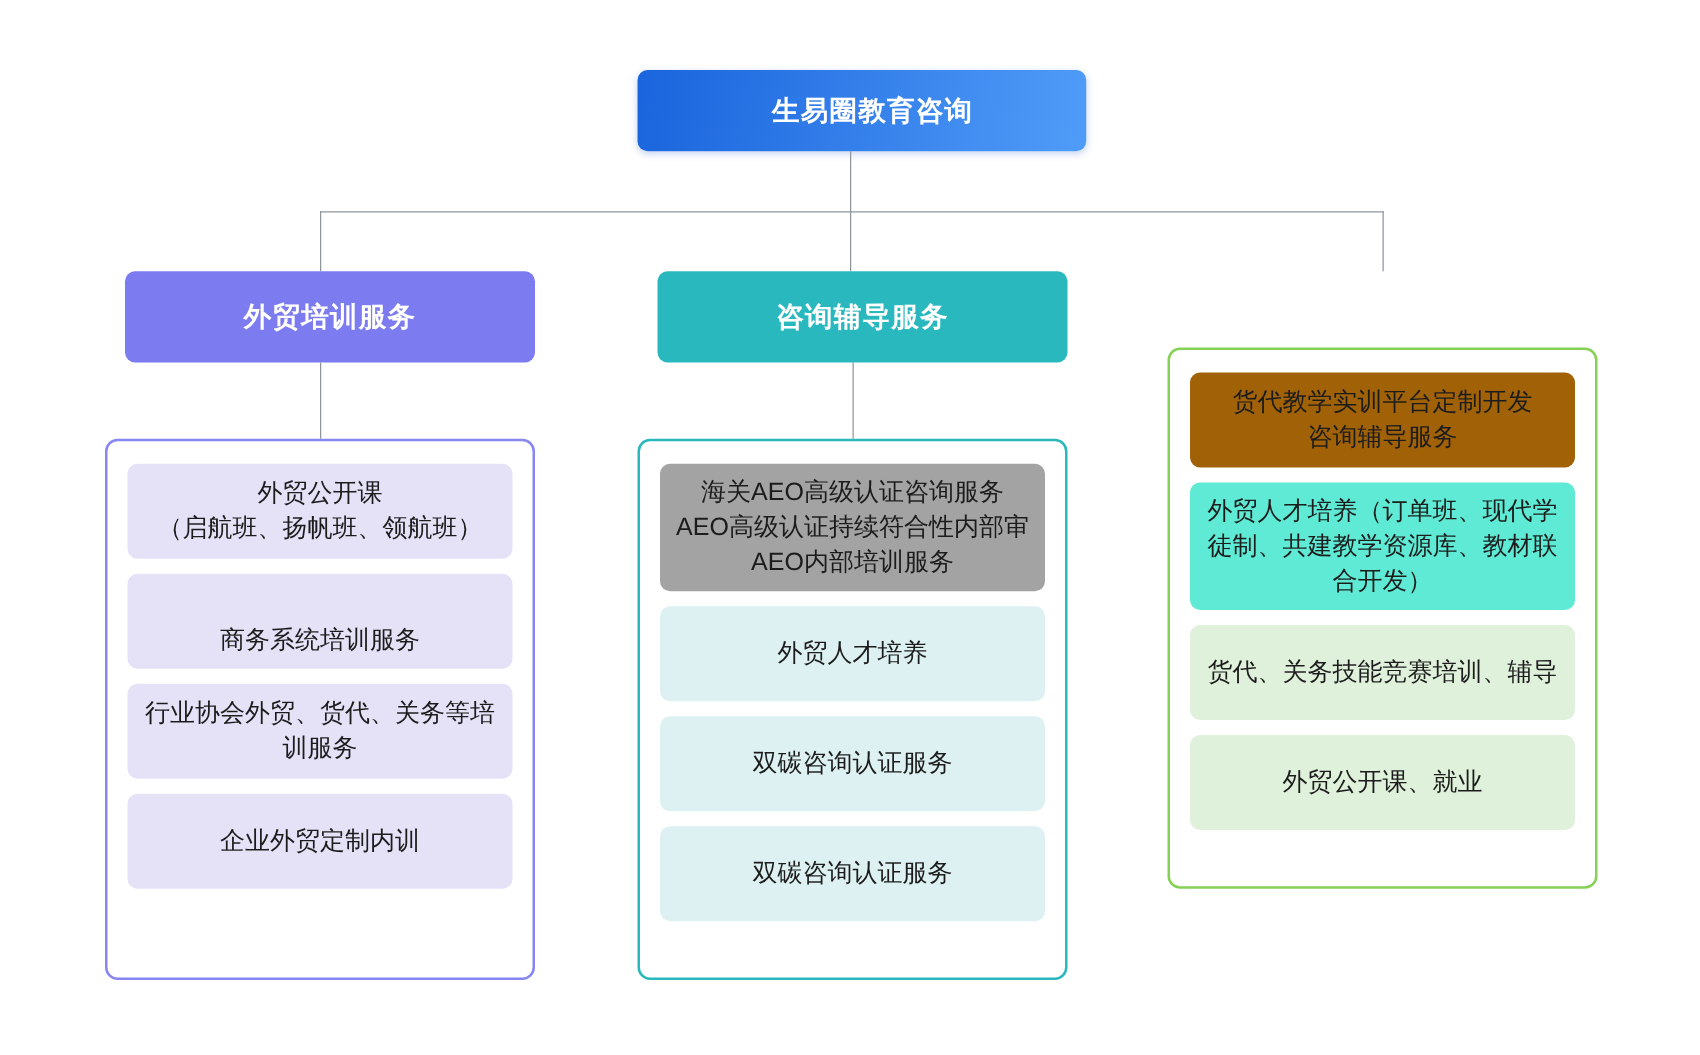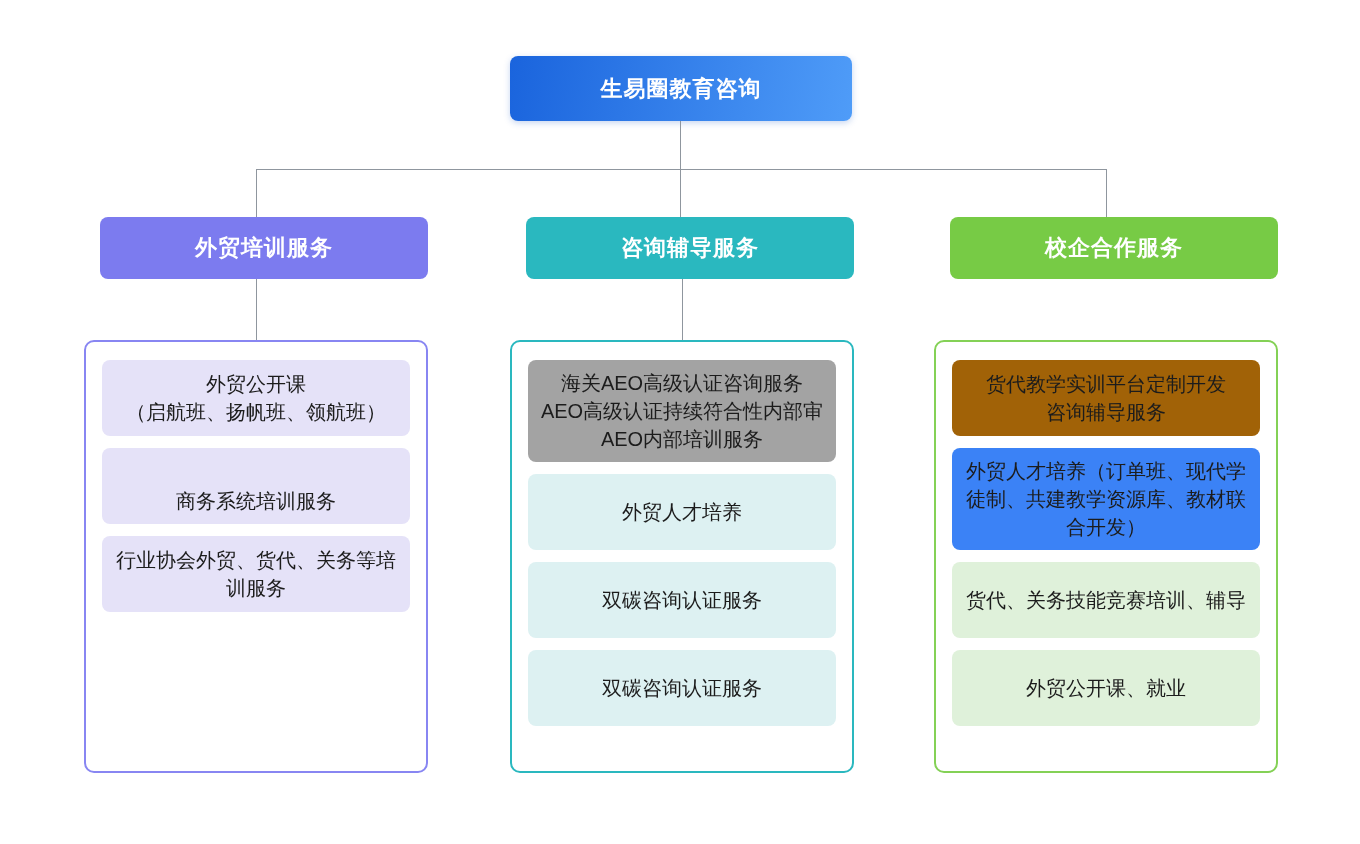--- a/index.html
+++ b/index.html
@@ -8,27 +8,28 @@
     background:#ffffff;
     font-family:"Liberation Sans","DejaVu Sans",sans-serif;
     -webkit-font-smoothing:antialiased;
   }
   .connector{position:absolute;background:var(--line,#8f969e);}
   .root-node{
     position:absolute;left:510px;top:56px;width:342px;height:65px;
     border-radius:8px;display:flex;align-items:center;justify-content:center;
     color:#ffffff;font-size:22px;font-weight:bold;letter-spacing:1px;
     box-shadow:0 2px 6px rgba(30,90,200,.25);
+    padding-left:17px;
   }
   .branch-col{position:absolute;top:217px;width:344px;}
   .branch-0{left:84px}
   .branch-1{left:510px}
   .branch-2{left:934px}
   .branch-header{
-    height:62px;border-radius:8px;
+    height:73px;border-radius:8px;
     display:flex;align-items:center;justify-content:center;
     color:#ffffff;font-size:22px;font-weight:bold;letter-spacing:1px;margin-left:16px;
   }
   .header-panel-connector{
     height:61px;width:1px;margin:0 auto;background:var(--line,#8f969e);
   }
   .branch-panel{
     box-sizing:border-box;height:433px;background:#ffffff;
     border:2px solid #ccc;border-radius:10px;
     padding:18px 16px;display:flex;flex-direction:column;gap:12px;
@@ -63,20 +64,23 @@
           <div class="service-item" style="background: rgb(229, 226, 248);">
             <div>外贸公开课</div>
             <div>（启航班、扬帆班、领航班）</div>
           </div>
           <div class="service-item" style="background: rgb(229, 226, 248); justify-content: flex-end;">
             <div>商务系统培训服务</div>
           </div>
           <div class="service-item" style="background: rgb(229, 226, 248);">
             <div>行业协会外贸、货代、关务等培训服务</div>
           </div>
+          <div class="service-item" style="background: rgb(229, 226, 248);">
+            <div>企业外贸定制内训</div>
+          </div>
         </div>
   </div>
       <div class="branch-col branch-1">
     <div class="branch-header" style="background: rgb(42, 184, 191);">咨询辅导服务</div>
     <div class="header-panel-connector"></div>
     <div class="branch-panel" style="border-color: rgb(42, 184, 191);">
           <div class="service-item" style="background: #a3a3a3;">
             <div>海关AEO高级认证咨询服务</div>
             <div>AEO高级认证持续符合性内部审</div>
             <div>AEO内部培训服务</div>
@@ -86,28 +90,27 @@
           </div>
           <div class="service-item" style="background: rgb(221, 241, 242);">
             <div>双碳咨询认证服务</div>
           </div>
           <div class="service-item" style="background: rgb(221, 241, 242);">
             <div>双碳咨询认证服务</div>
           </div>
         </div>
   </div>
       <div class="branch-col branch-2">
-    <div class="branch-header" style="background: rgb(119, 203, 69);">校企合作服务</div>
     <div class="header-panel-connector" style="visibility: hidden;"></div>
     <div class="branch-panel" style="border-color: rgb(132, 209, 86);">
           <div class="service-item" style="background: #a16207;">
             <div>货代教学实训平台定制开发</div>
             <div>咨询辅导服务</div>
           </div>
-          <div class="service-item" style="background: #3b82f6;">
+          <div class="service-item" style="background: #5eead4;">
             <div>外贸人才培养（订单班、现代学徒制、共建教学资源库、教材联合开发）</div>
           </div>
           <div class="service-item" style="background: rgb(223, 241, 218);">
             <div>货代、关务技能竞赛培训、辅导</div>
           </div>
           <div class="service-item" style="background: rgb(223, 241, 218);">
             <div>外贸公开课、就业</div>
           </div>
         </div>
   </div>

